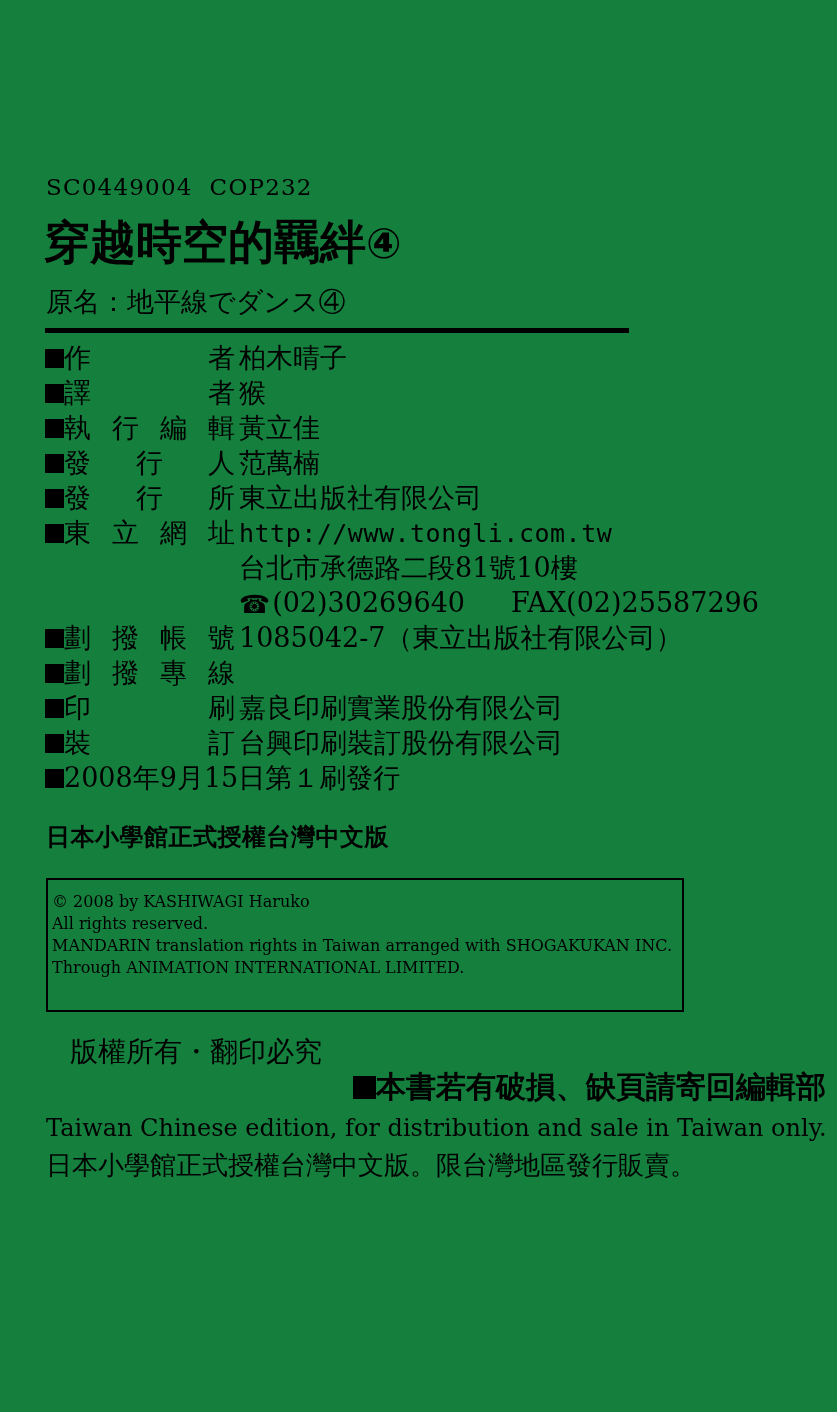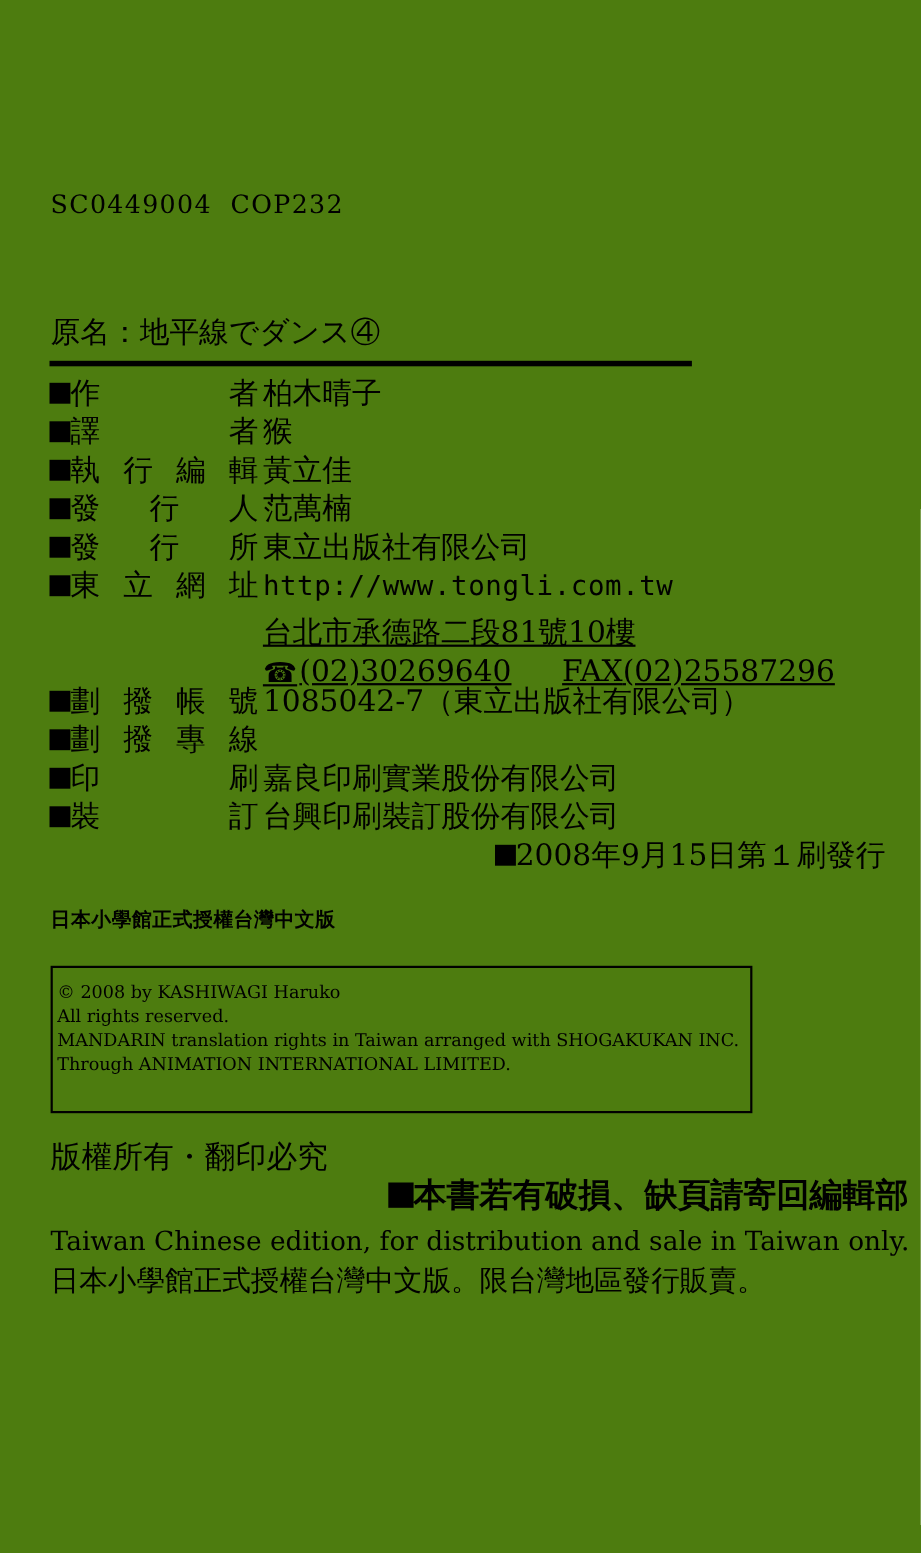--- a/index.html
+++ b/index.html
@@ -17,21 +17,21 @@
     color: #000000;
     -webkit-font-smoothing: antialiased;
   }
 
   
   .page {
     position: absolute;
     left: 0; top: 0;
     width: 837px;
     height: 1412px;
-    background: #4d7c0f;
+    background: #15803d;
   }
 
   
   .code-line {
     position: absolute;
     left: 46px;
     top: 176px;
     font-family: "DejaVu Serif", "Liberation Serif", serif;
     font-size: 23px;
     letter-spacing: 1.2px;
@@ -117,24 +117,23 @@
   }
   .cvalue.mono {
     font-family: "DejaVu Sans Mono", "Liberation Mono", monospace;
     font-size: 25px;
     letter-spacing: 0.5px;
   }
 
   
   .crow-cont {
     display: flex;
-    align-items: flex-end;
+    align-items: flex-start;
     height: 35px;
     padding-left: 194px;
-    text-decoration: underline;
   }
   .crow-cont .cvalue { font-size: 27px; }
 
   .tel-line {
     display: flex;
     align-items: baseline;
     white-space: pre;
   }
   .tel-icon {
     display: inline-block;
@@ -144,37 +143,36 @@
     margin-right: 2px;
     position: relative;
     top: 1px;
   }
   .fax-gap { display: inline-block; width: 46px; }
 
   .date-row {
     display: flex;
     align-items: baseline;
     height: 38px;
-    justify-content: flex-end;
   }
   .date-row .dtext {
     font-family: "DejaVu Serif", "Liberation Serif", serif;
     font-size: 27px;
     line-height: 1;
     white-space: pre;
   }
 
   
   .license-head {
     position: absolute;
     left: 46px;
     top: 827px;
-    font-family: Liberation Sans, sans-serif;
+    font-family: Liberation Mono, monospace;
     font-weight: 700;
-    font-size: 18px;
+    font-size: 24px;
     line-height: 1;
     letter-spacing: 0.5px;
     white-space: pre;
   }
 
   
   .copybox {
     position: absolute;
     left: 46px;
     top: 878px;
@@ -197,20 +195,21 @@
     position: absolute;
     left: 46px;
     top: 1032px;
     width: 780px;
   }
   .f-rights {
     font-family: "DejaVu Sans", "Liberation Sans", sans-serif;
     font-size: 28px;
     line-height: 40px;
     white-space: pre;
+    margin-left: 24px;
   }
   .f-damaged {
     display: flex;
     align-items: baseline;
     line-height: 42px;
     justify-content: flex-end;
   }
   .f-damaged .bullet {
     width: 23px; height: 23px; flex: 0 0 23px;
     top: 2px;
@@ -256,20 +255,21 @@
     white-space: pre;
   }
 </style>
 </head>
 <body>
 
 <div class="page">
 
   <div class="code-line">SC0449004  COP232</div>
 
+  <div class="title-cn"><span>穿越時空的羈絆</span><span class="circnum">④</span></div>
 
   <div class="title-orig"><span>原名：</span><span>地平線でダンス</span><span>④</span></div>
 
   <div class="rule-thick"></div>
 
   <div class="credits">
 
     <div class="crow">
       <span class="bullet"></span>
       <span class="clabel">

